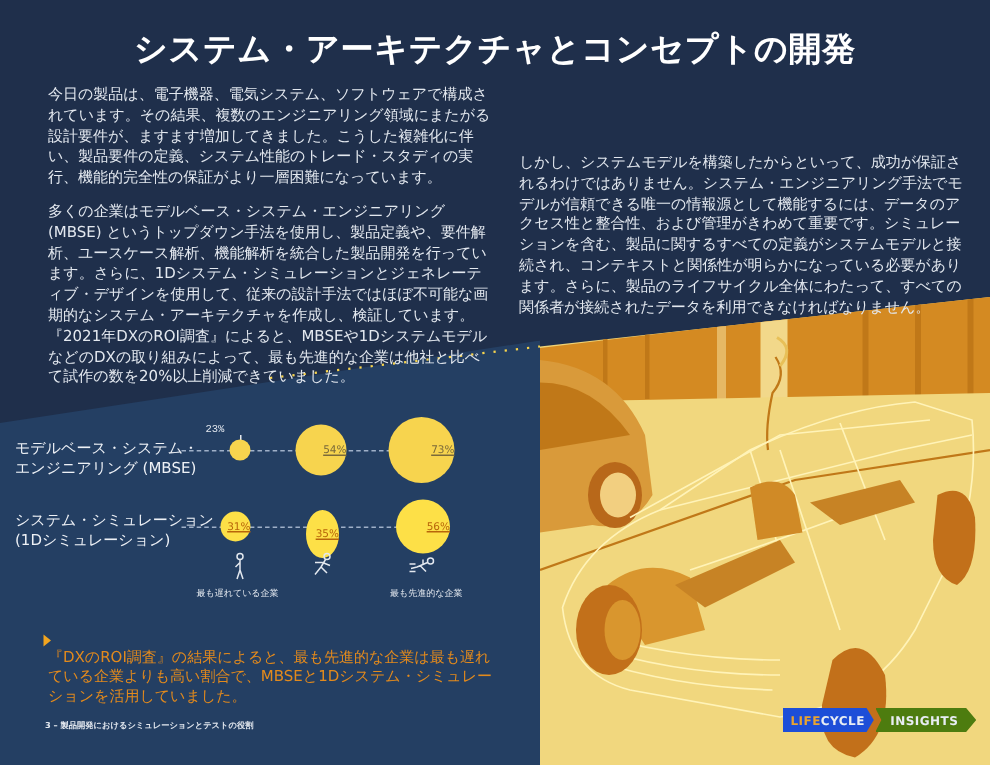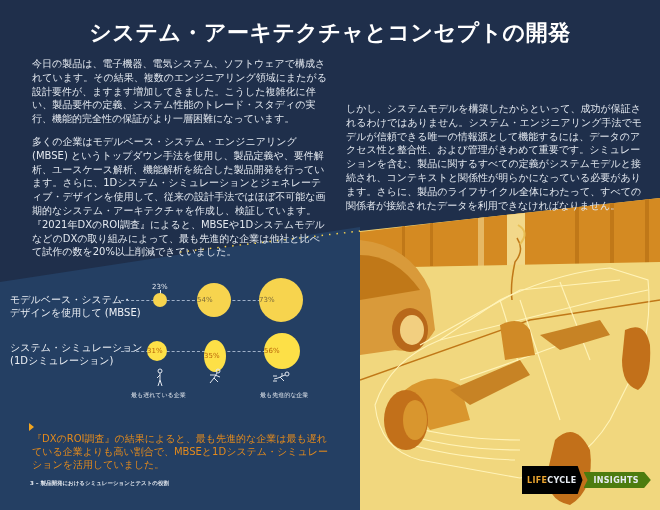--- a/index.html
+++ b/index.html
@@ -17,38 +17,38 @@
   .title { position: absolute; left: 0; top: 18px; width: 660px; text-align: center;
     font-size: 22px; font-weight: bold; color: #ffffff; letter-spacing: 0.5px; }
 
   .col { position: absolute; font-size: 10px; line-height: 13.8px; color: #e3e8ef; }
   .col p { margin-bottom: 9px; }
   .col-left { left: 32px; top: 57px; width: 296px; }
   .col-right { left: 346px; top: 57px; width: 296px; margin-top: 45px; }
 
   .row-label { position: absolute; left: 10px; font-size: 10px; line-height: 13px; color: #eef1f6; }
   .row-line { position: absolute; height: 0; border-top: 1px dashed #9fb0c8; }
-  .bubble { position: absolute; border-radius: 50%; display: flex; align-items: center; justify-content: flex-start;
-    font-size: 7px; color: #7b6a3a; }
+  .bubble { position: absolute; border-radius: 50%; display: flex; align-items: center; justify-content: flex-end;
+    font-size: 7px; color: #7b6a3a; text-decoration: underline; }
   .bubble.y { background: #f7d44e; }
   .bubble.o { background: #fde047; color: #b8650a; }
   .bubble-ext-label { position: absolute; font-size: 7px; color: #e3e8ef; }
   .lead-tick { position: absolute; width: 1px; height: 4px; background: #e3e8ef; }
 
   .icon { position: absolute; width: 20px; height: 20px; }
   .axis-label { position: absolute; font-size: 6px; color: #e3e8ef; white-space: nowrap; }
 
   .callout { position: absolute; left: 32px; top: 432px; width: 305px; font-size: 10px; line-height: 13px; color: #e38a1c; }
   .callout-arrow { position: absolute; left: 29px; top: 423px; width: 0; height: 0;
     border-top: 4px solid transparent; border-bottom: 4px solid transparent; border-left: 5px solid #f2a51f; }
 
   .footer { position: absolute; left: 30px; top: 480px; font-size: 5.5px; color: #e3e8ef; font-weight: bold; }
 
   .brand { position: absolute; left: 522px; top: 472px; height: 16px; display: flex; align-items: center; }
-  .brand-left { height: 28px; background: #000000; color: #e9a32f; font-size: 8px; font-weight: bold;
+  .brand-left { height: 16px; background: #1d4ed8; color: #e9a32f; font-size: 8px; font-weight: bold;
     display: flex; align-items: center; padding: 0 6px 0 5px;
     clip-path: polygon(0 0, 92% 0, 100% 50%, 92% 100%, 0 100%); letter-spacing: 0.3px; }
   .brand-left .c2 { color: #e8edf4; }
   .brand-right { height: 16px; background: #4d7c0f; color: #e8edf4; font-size: 8px; font-weight: bold;
     display: flex; align-items: center; padding: 0 12px 0 10px; margin-left: 1px;
     clip-path: polygon(0 0, 90% 0, 100% 50%, 90% 100%, 0 100%, 6% 50%); letter-spacing: 0.3px; }
 </style>
 </head>
 <body>
 
@@ -117,25 +117,25 @@
   <p>多くの企業はモデルベース・システム・エンジニアリング (MBSE) というトップダウン手法を使用し、製品定義や、要件解析、ユースケース解析、機能解析を統合した製品開発を行っています。さらに、1Dシステム・シミュレーションとジェネレーティブ・デザインを使用して、従来の設計手法ではほぼ不可能な画期的なシステム・アーキテクチャを作成し、検証しています。『2021年DXのROI調査』によると、MBSEや1DシステムモデルなどのDXの取り組みによって、最も先進的な企業は他社と比べて試作の数を20%以上削減できていました。</p>
 </div>
 
 <div class="col col-right">
   <p>しかし、システムモデルを構築したからといって、成功が保証されるわけではありません。システム・エンジニアリング手法でモデルが信頼できる唯一の情報源として機能するには、データのアクセス性と整合性、および管理がきわめて重要です。シミュレーションを含む、製品に関するすべての定義がシステムモデルと接続され、コンテキストと関係性が明らかになっている必要があります。さらに、製品のライフサイクル全体にわたって、すべての関係者が接続されたデータを利用できなければなりません。</p>
 </div>
 
 <div>
   <div class="row-label" style="top:293px;">
     <div>モデルベース・システム・</div>
-    <div>デザインを使用して (MBSE)</div>
+    <div>エンジニアリング (MBSE)</div>
   </div>
   <div class="row-line" style="left:121px; top:300px; width:160px;"></div>
 
-  <div class="bubble-ext-label" style="left:152px; top:283px;">23%</div>
+  <div class="bubble-ext-label" style="left:137px; top:283px;font-family:Liberation Mono, monospace;">23%</div>
   <div class="lead-tick" style="left:160px; top:290px;"></div>
   <div class="bubble y" style="left:153px; top:293px; width:14px; height:14px;"></div>
   <div class="bubble y" style="left:197px; top:283px; width:34px; height:34px;">
       <span>54%</span>
     </div>
   <div class="bubble y" style="left:259px; top:278px; width:44px; height:44px;">
       <span>73%</span>
     </div>
 
   <div class="row-label" style="top:341px;">

